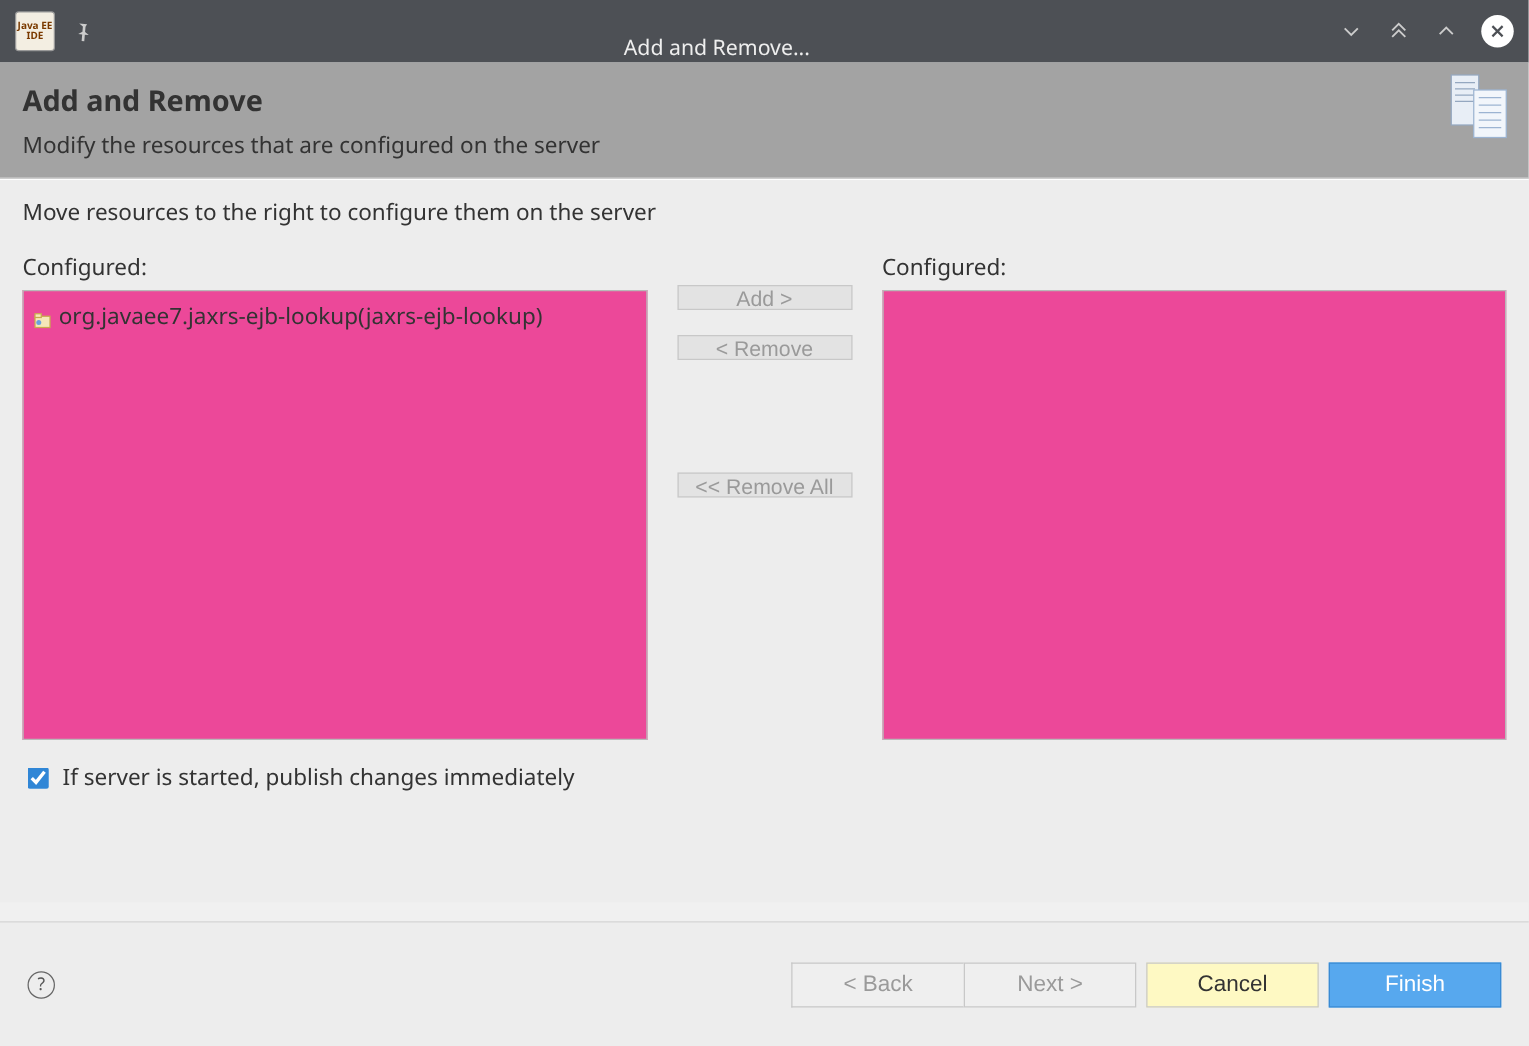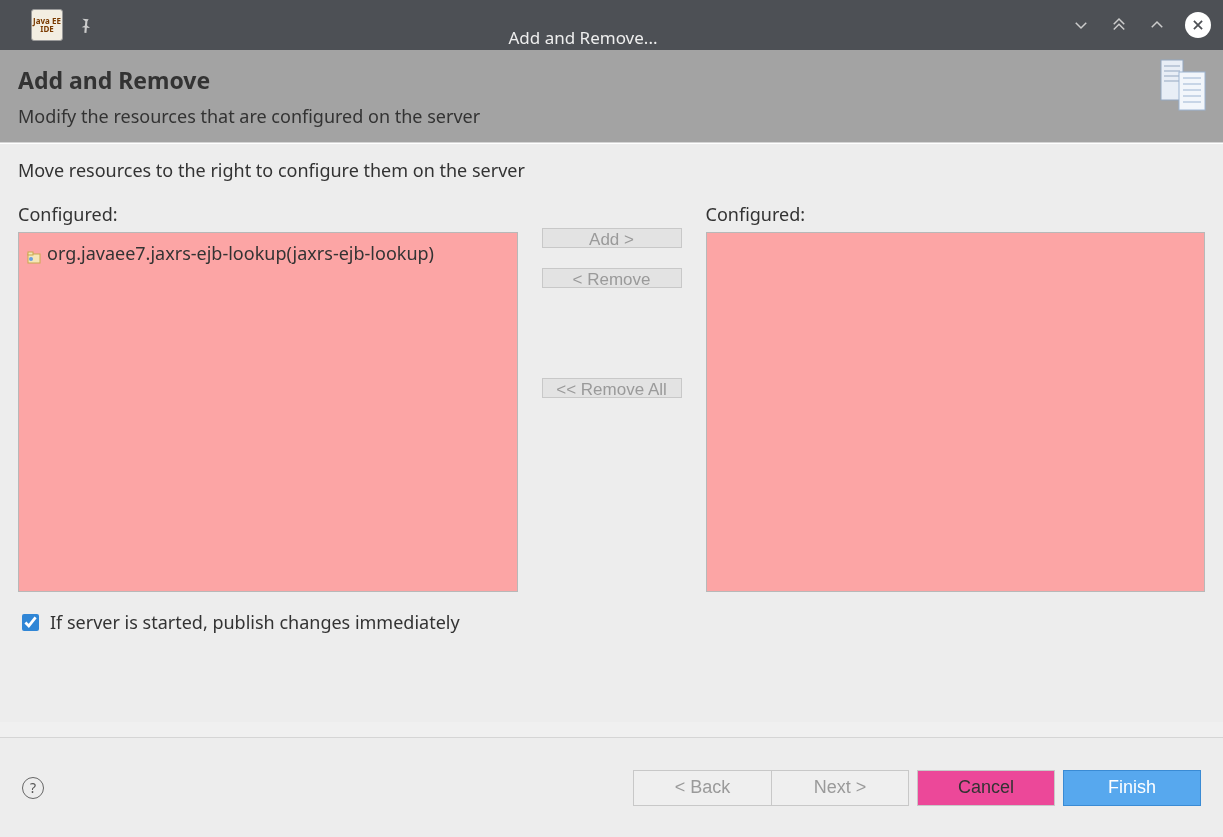--- a/index.html
+++ b/index.html
@@ -7,21 +7,21 @@
   body { background:#f0f0f0; width:1223px; height:837px; overflow:hidden; }
 
   
   .titlebar {
     height:50px; background:#4d5055; color:#eee; display:flex; align-items:center;
     padding:0 12px; font-size:17px;
   }
   .titlebar .app-icon {
     width:32px; height:32px; background:#f3eee2; border:1px solid #999; border-radius:3px;
     display:flex; align-items:center; justify-content:center; font-size:8px; font-weight:bold;
-    color:#7a3a00; text-align:center; line-height:1; flex-shrink:0;margin-left:19px;
+    color:#7a3a00; text-align:center; line-height:1; flex-shrink:0;
   }
   .titlebar .pin { margin-left:14px; color:#ccc; transform:rotate(-40deg); font-size:20px; flex-shrink:0;}
   .titlebar .title { flex:1; text-align:center;margin-top:24px; }
   .titlebar .winbtns { display:flex; align-items:center; gap:18px; }
   .titlebar .winbtns .chev { width:20px; height:20px; color:#ccc; display:flex; align-items:center; justify-content:center;}
   .titlebar .closebtn {
     width:26px; height:26px; border-radius:50%; background:#fff; color:#4d5055;
     display:flex; align-items:center; justify-content:center; font-weight:bold;
   }
 
@@ -37,21 +37,21 @@
 
   
   .content {
     background:#ededed; padding:14px 18px 0 18px; height:calc(100% - 50px - 108px - 100px);
     border-top:1px solid #fff;
   }
   .instr { font-size:18px; margin-bottom:20px; }
   .cols { display:flex; gap:14px; }
   .colLabel { font-size:18px; margin-bottom:6px; }
   .listbox {
-    background:#fca5a5; border:1px solid #b8b8b8; height:360px; overflow:auto; padding:6px 4px;
+    background:#ec4899; border:1px solid #b8b8b8; height:360px; overflow:auto; padding:6px 4px;
     font-size:18px;
   }
   .listitem { display:flex; align-items:center; gap:6px; padding:2px 4px; }
   .listitem .res-icon {
     width:14px; height:14px; flex-shrink:0;
   }
   .leftcol { flex:1; min-width:0;}
   .rightcol { flex:1; min-width:0;}
   .midcol {
     width:160px; display:flex; flex-direction:column; align-items:center; padding-top:26px; gap:20px;
@@ -71,21 +71,21 @@
     position:absolute; bottom:0; left:0; right:0; height:100px;
     border-top:1px solid #d5d5d5; background:#ededed;
     display:flex; align-items:center; padding:0 22px;
   }
   .footer .help {
     width:22px; height:22px; border:1.5px solid #666; border-radius:50%;
     display:flex; align-items:center; justify-content:center; font-size:14px; color:#555;
   }
   .footer .spacer { flex:1; }
   .footer button {
-    height:36px; min-width:138px; font-size:18px; border:1px solid #c8c8c8; background:#ec4899;
+    height:36px; min-width:138px; font-size:18px; border:1px solid #c8c8c8; background:#fef9c3;
     margin-left:8px; cursor:pointer; color:#333;
   }
   .footer button:disabled{ color:#9a9a9a; background:#efefef; cursor:default;}
   .footer button.navpair-left { border-right:none; margin-left:8px;}
   .footer button.navpair-right { margin-left:0;}
   .footer button.primary {
     background:#57a8ee; color:#fff; border:1px solid #3a8bd4;
   }
 
 </style>

